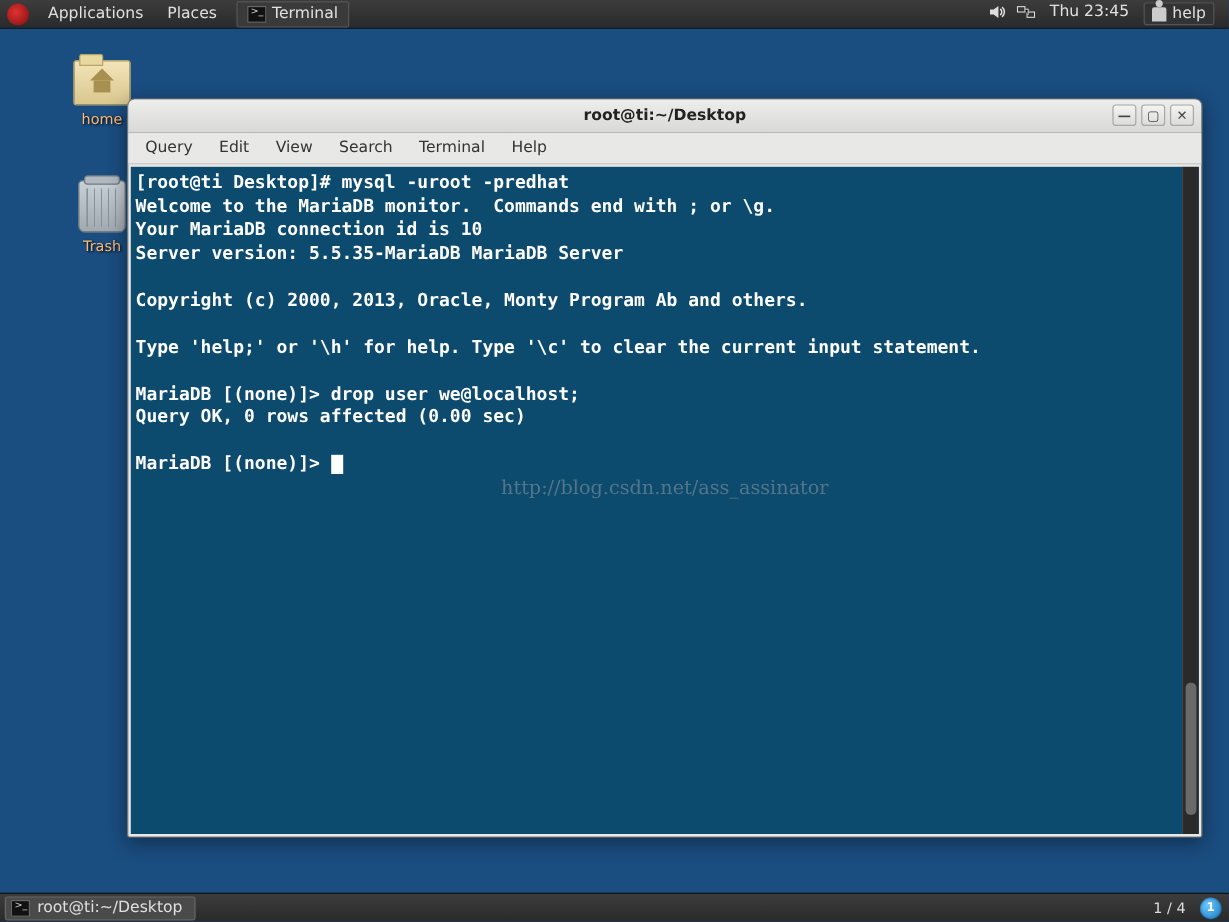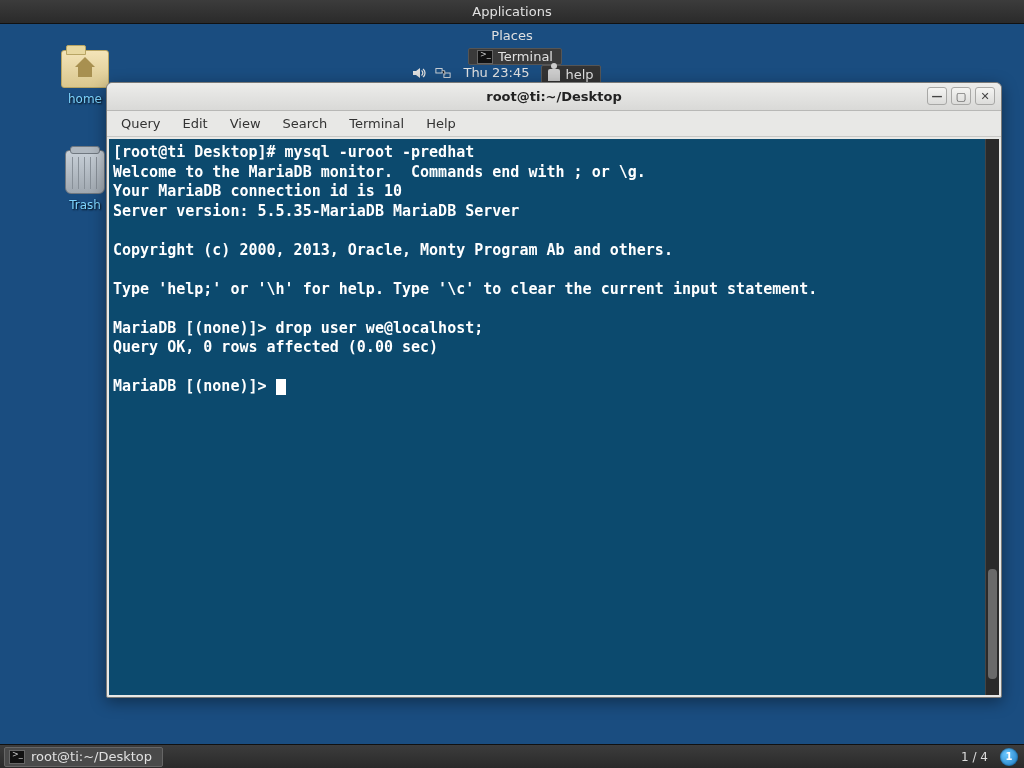--- a/index.html
+++ b/index.html
@@ -11,40 +11,39 @@
   overflow: hidden;
   position: relative;
 }
 
 .top-panel {
   position: absolute; top: 0; left: 0; right: 0; height: 24px;
   background: linear-gradient(#3c3c3c, #2a2a2a);
   color: #e0e0e0;
   display: flex; align-items: center;
   border-bottom: 1px solid #111;
-  flex-direction: column;
 }
 .top-panel .fedora { width: 18px; height: 18px; margin: 0 6px 0 6px; background: radial-gradient(circle at 40% 40%, #e03030, #801010); border-radius: 50% 50% 45% 45%; }
 .top-panel .menu-item { padding: 0 10px; cursor: pointer; line-height: 24px; }
 .top-panel .task {
   display: flex; align-items: center; padding: 0 8px; height: 22px;
   background: #3a3a3a; border: 1px solid #555; border-radius: 2px; margin-left: 6px;
 }
 .top-panel .task .ticon { width: 16px; height: 14px; background: #111; border: 1px solid #666; margin-right: 5px; position: relative; }
 .top-panel .task .ticon::after { content:">_"; color:#ccc; font-size:8px; position:absolute; top:-1px; left:2px; }
 .top-panel .spacer { flex: 1; }
 .top-panel .tray { display: flex; align-items: flex-start; gap: 8px; padding-right: 12px; }
 .top-panel .tray-icon { width: 16px; height: 16px; display:flex; align-items:center; justify-content:center; color:#ddd; }
 .top-panel .clock { padding: 0 4px; }
 .top-panel .user-chip { display:flex; align-items:center; gap:5px; background:#333; border:1px solid #555; padding:1px 6px; border-radius:2px; }
 .top-panel .user-chip .uicn { width:12px; height:12px; background:#ccc; border-radius:2px 2px 0 0; position:relative; }
 .top-panel .user-chip .uicn::before { content:""; position:absolute; top:-6px; left:3px; width:6px; height:6px; background:#ccc; border-radius:50%; }
 
 
-.desktop-icon { position:absolute; width:70px; text-align:center; color:#7dd3fc; font-size:12px; }
+.desktop-icon { position:absolute; width:70px; text-align:center; color:#fdba74; font-size:12px; }
 .desktop-icon .folder {
   width: 48px; height: 38px; margin: 0 auto 4px;
   background: linear-gradient(#f4e4b8, #d9c78e);
   border: 1px solid #b8a564; border-radius: 3px; position:relative;
 }
 .desktop-icon .folder::before { content:""; position:absolute; top:-6px; left:4px; width:18px; height:8px; background:#e8d8a0; border:1px solid #b8a564; border-radius:2px 2px 0 0; }
 .desktop-icon .folder .home-glyph { position:absolute; top:8px; left:14px; width:18px; height:18px; }
 .desktop-icon .folder .home-glyph::before { content:""; position:absolute; bottom:0; left:2px; width:14px; height:10px; background:#a89050; }
 .desktop-icon .folder .home-glyph::after { content:""; position:absolute; top:-2px; left:-1px; width:0; height:0; border-left:10px solid transparent; border-right:10px solid transparent; border-bottom:10px solid #a89050; }
 .desktop-icon .trash {
@@ -211,20 +210,21 @@
 Server version: 5.5.35-MariaDB MariaDB Server
 
 Copyright (c) 2000, 2013, Oracle, Monty Program Ab and others.
 
 Type 'help;' or '\h' for help. Type '\c' to clear the current input statement.
 
 MariaDB [(none)]&gt; drop user we@localhost;
 Query OK, 0 rows affected (0.00 sec)
 
 MariaDB [(none)]&gt; <span class="cursor"></span></div>
+    <div class="watermark">http://blog.csdn.net/ass_assinator</div>
     <div class="vscroll">
       <div class="thumb"></div>
     </div>
   </div>
 </div>
 
 <div class="bottom-panel">
   <div class="task">
     <div class="ticon"></div>
     <span>root@ti:~/Desktop</span>

